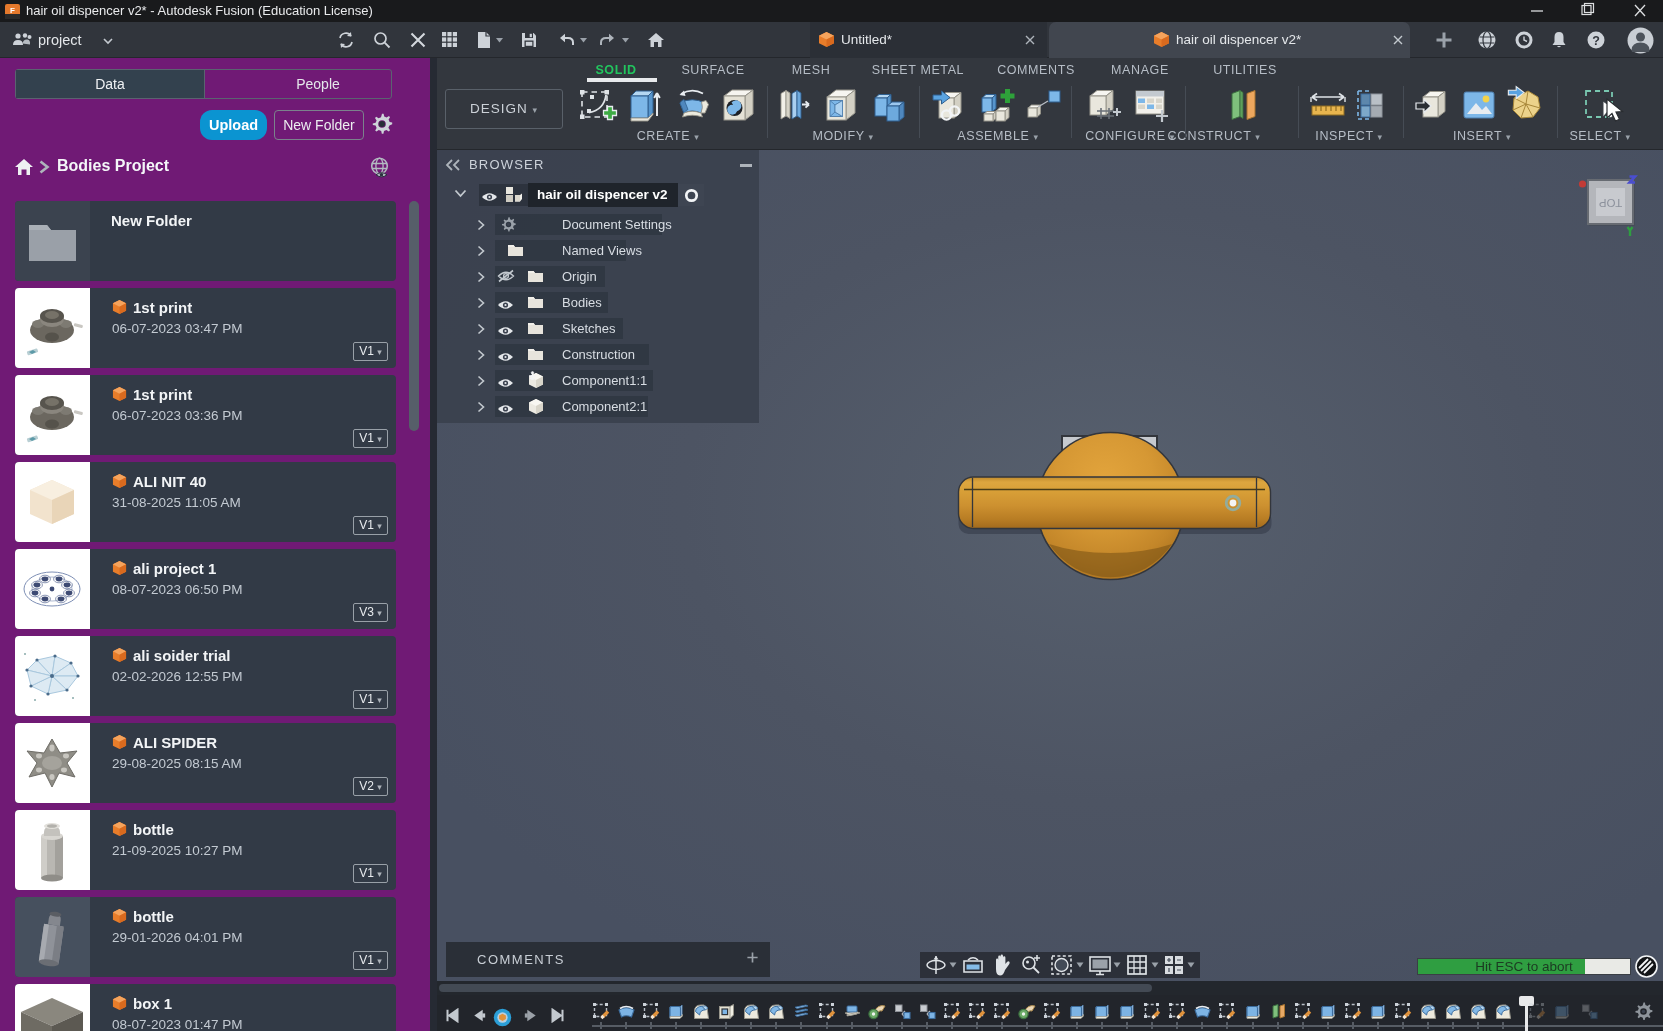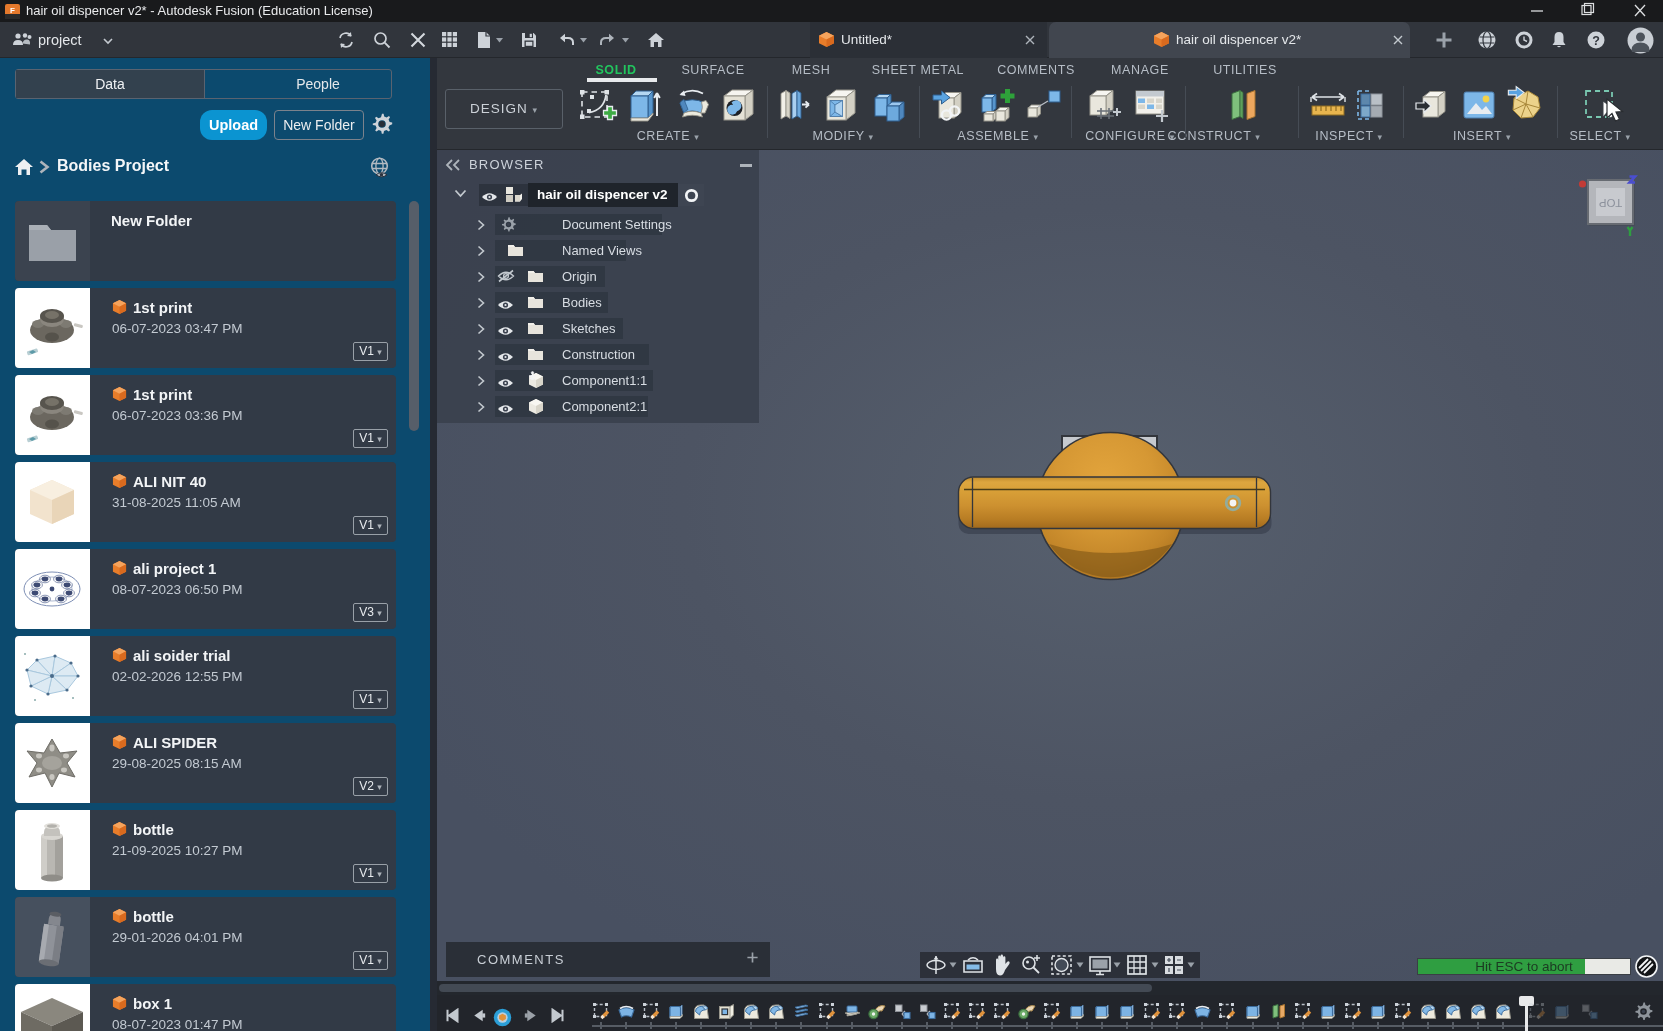--- a/index.html
+++ b/index.html
@@ -4,21 +4,21 @@
 *{margin:0;padding:0;box-sizing:border-box;}
 html,body{width:1663px;height:1031px;overflow:hidden;background:#18191b;font-family:"Liberation Sans",sans-serif;}
 .abs{position:absolute;}
 #stage{position:relative;width:1663px;height:1031px;}
 
 #titlebar{left:0;top:0;width:1663px;height:22px;background:#191a1c;color:#e9eaec;font-size:13px;}
 
 #appbar{left:0;top:22px;width:1663px;height:36px;background:#31353c;border-bottom:1px solid #24272c;}
 .tabtxt{color:#e4e7ea;font-size:13.5px;}
 
-#lpanel{left:0;top:58px;width:437px;height:973px;background:#0c4a6e;border-right:7px solid #262a33;}
+#lpanel{left:0;top:58px;width:437px;height:973px;background:#701a75;border-right:7px solid #262a33;}
 .card{position:absolute;left:15px;width:381px;height:80px;background:#323a46;border-radius:4px;overflow:hidden;}
 .thumb{position:absolute;left:0;top:0;width:75px;height:80px;background:#fff;}
 .ctitle{position:absolute;left:118px;top:11px;font-size:15px;font-weight:bold;color:#f2f4f6;}
 .cdate{position:absolute;left:97px;top:33px;font-size:13.5px;color:#c3cad2;}
 .vbadge{position:absolute;right:8px;bottom:7px;width:35px;height:19px;border:1px solid #99a0a8;border-radius:2px;color:#e8ebee;font-size:12px;text-align:center;line-height:17px;}
 .cube{position:absolute;left:97px;top:11px;}
 
 #ribbon{left:437px;top:58px;width:1226px;height:92px;background:#33373e;border-bottom:1px solid #24272c;}
 .rtab{position:absolute;top:5px;font-size:12.5px;color:#b6bdc6;letter-spacing:0.6px;}
 .rlabel{position:absolute;top:71px;font-size:12.5px;color:#b6bdc6;letter-spacing:0.6px;}

